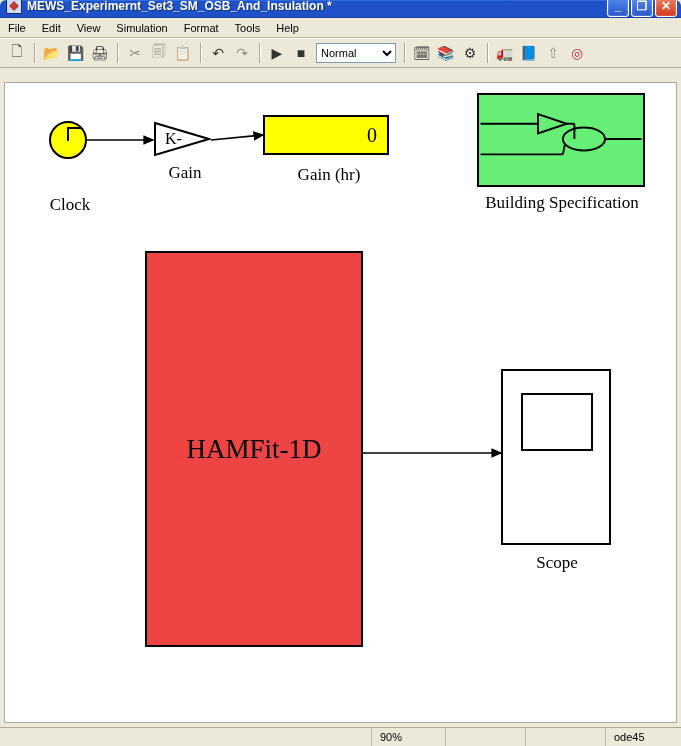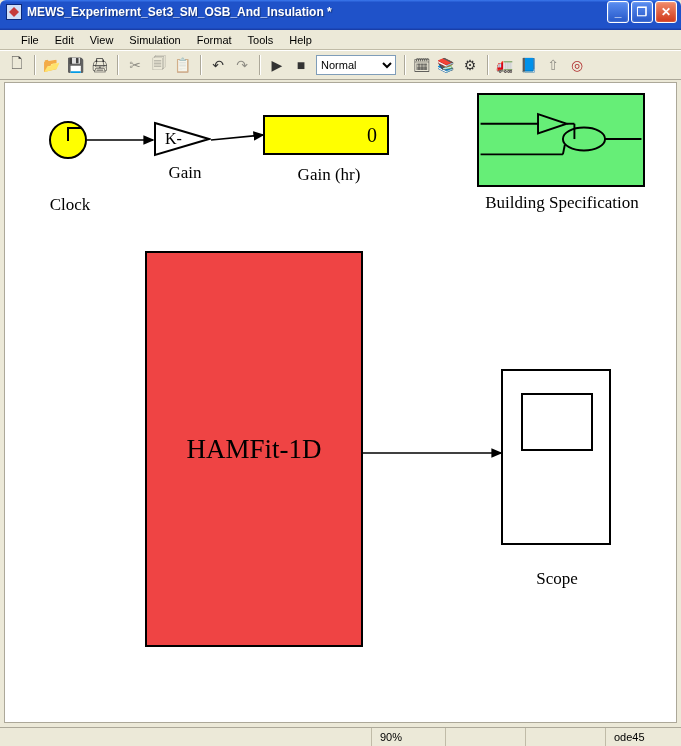--- a/index.html
+++ b/index.html
@@ -8,21 +8,21 @@
     font-family: Tahoma, Verdana, sans-serif;
     font-size: 11px;
     background: #ece9d8;
     width: 681px;
     height: 746px;
     position: relative;
     overflow: hidden;
   }
   
   .titlebar {
-    height: 30px;
+    height: 18px;
     background: linear-gradient(to bottom, #3b78ed 0%, #1f52c9 8%, #1f52c9 92%, #1739a1 100%);
     display: flex;
     align-items: center;
     padding: 0 4px 6px 6px;
     border-top-left-radius: 6px;
     border-top-right-radius: 6px;
   }
   .titlebar .app-icon {
     width: 16px; height: 16px;
     background: #d0dff7;
@@ -60,21 +60,21 @@
   .titlebar .winbtn.close {
     background: linear-gradient(to bottom,#f08b6a,#d1391a);
   }
   
   .menubar {
     background: #ece9d8;
     border-bottom: 1px solid #c0bba7;
     height: 20px;
     display: flex;
     align-items: center;
-    padding: 0 14px;
+    padding: 0 1px;
     gap: 2px;
   }
   .menubar span { padding: 2px 7px; cursor: default; }
   
   .toolbar {
     background: #ece9d8;
     border-top: 1px solid #fff;
     border-bottom: 1px solid #aca899;
     height: 30px;
     display: flex;
@@ -197,21 +197,21 @@
     width: 110px; height: 176px;
     border: 2px solid #000;
     background: #fff;
   }
   .scope-inner {
     position: absolute;
     left: 18px; top: 22px;
     width: 72px; height: 58px;
     border: 2px solid #000;
   }
-  .scope-lbl { position: absolute; left: 500px; top: 470px; width: 104px; margin-top: 16px; }
+  .scope-lbl { position: absolute; left: 500px; top: 470px; width: 104px; }
   
   .wire { stroke: #000; stroke-width: 1.6; fill: none; }
   .arrowhead { fill: #000; }
 </style>
 </head>
 <body>
 
 <div class="titlebar">
   <div class="app-icon"></div>
   <div class="title">MEWS_Experimernt_Set3_SM_OSB_And_Insulation *</div>

